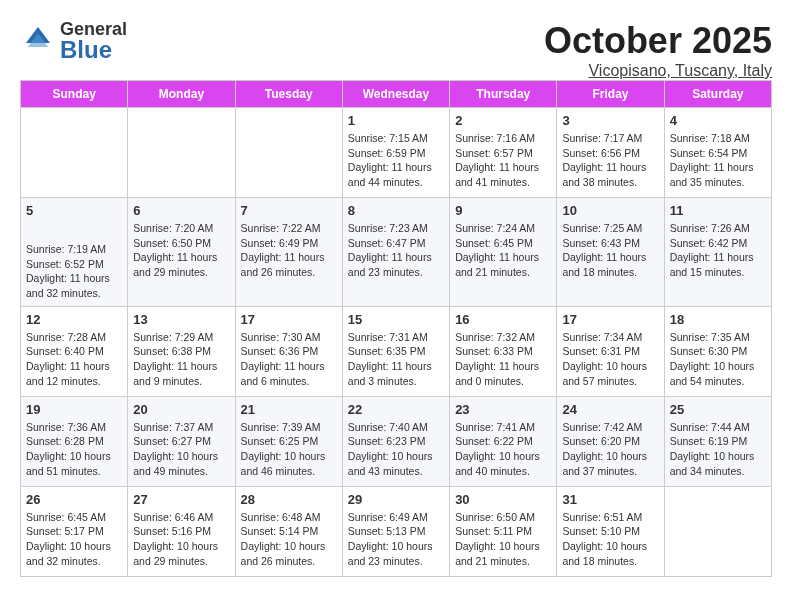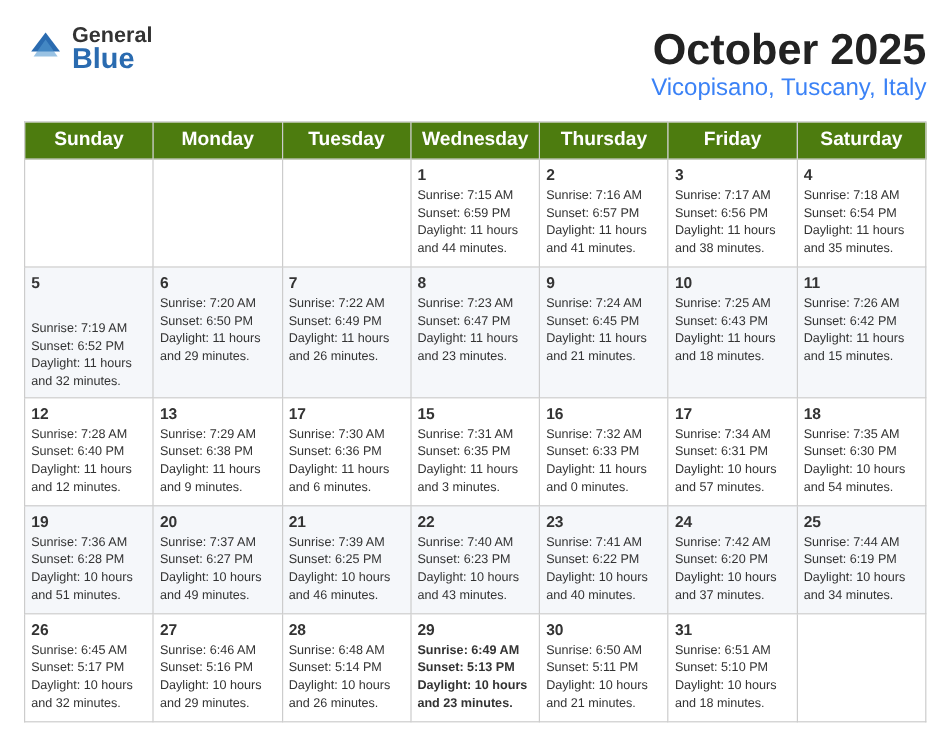--- a/index.html
+++ b/index.html
@@ -7,21 +7,20 @@
       font-family: Arial, sans-serif;
       background: #fff;
       width: 792px;
       min-height: 612px;
       padding: 20px;
     }
     .header-area {
       display: flex;
       justify-content: space-between;
       align-items: flex-start;
-      margin-bottom: 16px;
     }
     .logo {
       display: flex;
       align-items: center;
     }
     .logo-text {
       display: flex;
       flex-direction: column;
       line-height: 1;
     }
@@ -42,34 +41,35 @@
     }
     .title-area {
       text-align: right;
     }
     .month-title {
       font-size: 36px;
       font-weight: bold;
       color: #222;
     }
     .location-title {
-      font-size: 20px;
-      color: #3b82f6;
+      font-size: 16px;
+      color: #404040;
+      text-decoration: underline;
     }
     table {
       width: 100%;
       border-collapse: collapse;
       table-layout: fixed;
     }
     .day-header {
-      background-color: #4d7c0f;
+      background-color: #d946ef;
       color: #fff;
       text-align: center;
       padding: 6px 4px;
-      font-size: 16px;
+      font-size: 12px;
       font-weight: bold;
     }
     td {
       border: 1px solid #ccc;
       vertical-align: top;
       padding: 5px 5px 5px 5px;
       font-size: 11px;
       color: #333;
       height: 90px;
     }
@@ -332,21 +332,21 @@
         </td>
         <td>
           <span class="day-number">28</span>
           <div class="day-info" style="white-space: pre-line;">Sunrise: 6:48 AM
 Sunset: 5:14 PM
 Daylight: 10 hours
 and 26 minutes.</div>
         </td>
         <td>
           <span class="day-number">29</span>
-          <div class="day-info" style="white-space: pre-line; font-weight: bold;">Sunrise: 6:49 AM
+          <div class="day-info" style="white-space: pre-line;">Sunrise: 6:49 AM
 Sunset: 5:13 PM
 Daylight: 10 hours
 and 23 minutes.</div>
         </td>
         <td>
           <span class="day-number">30</span>
           <div class="day-info" style="white-space: pre-line;">Sunrise: 6:50 AM
 Sunset: 5:11 PM
 Daylight: 10 hours
 and 21 minutes.</div>

